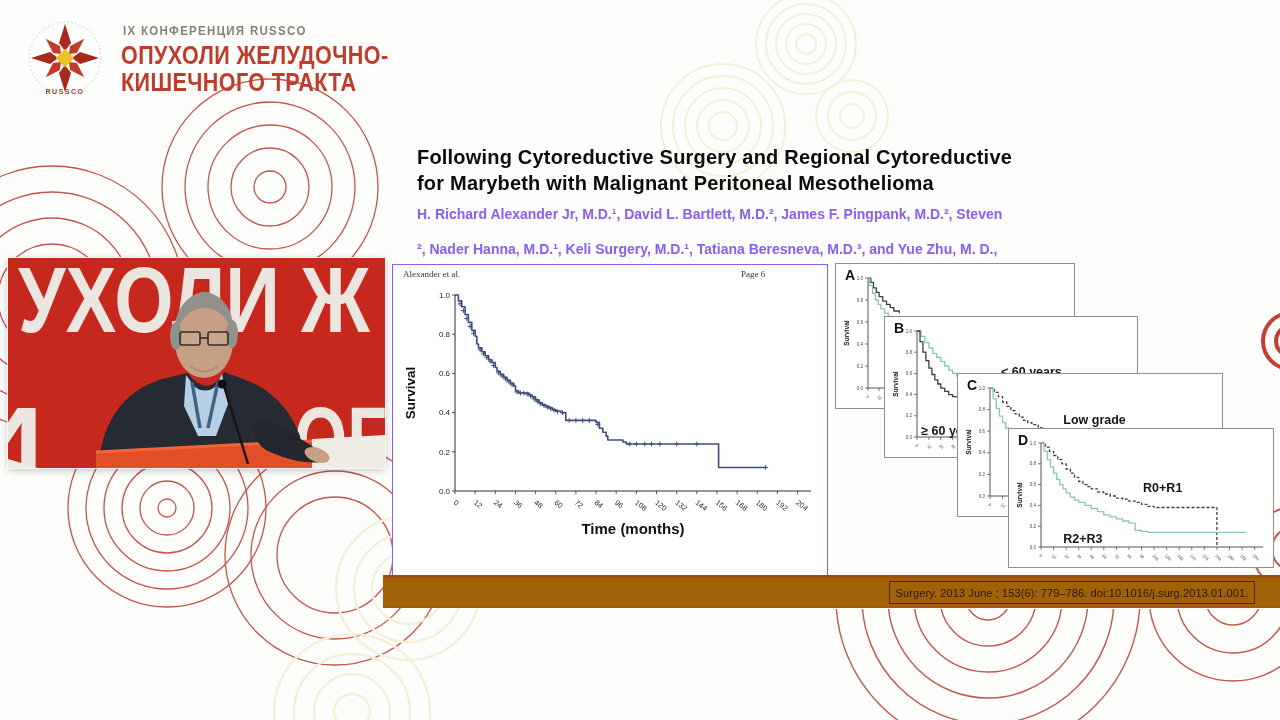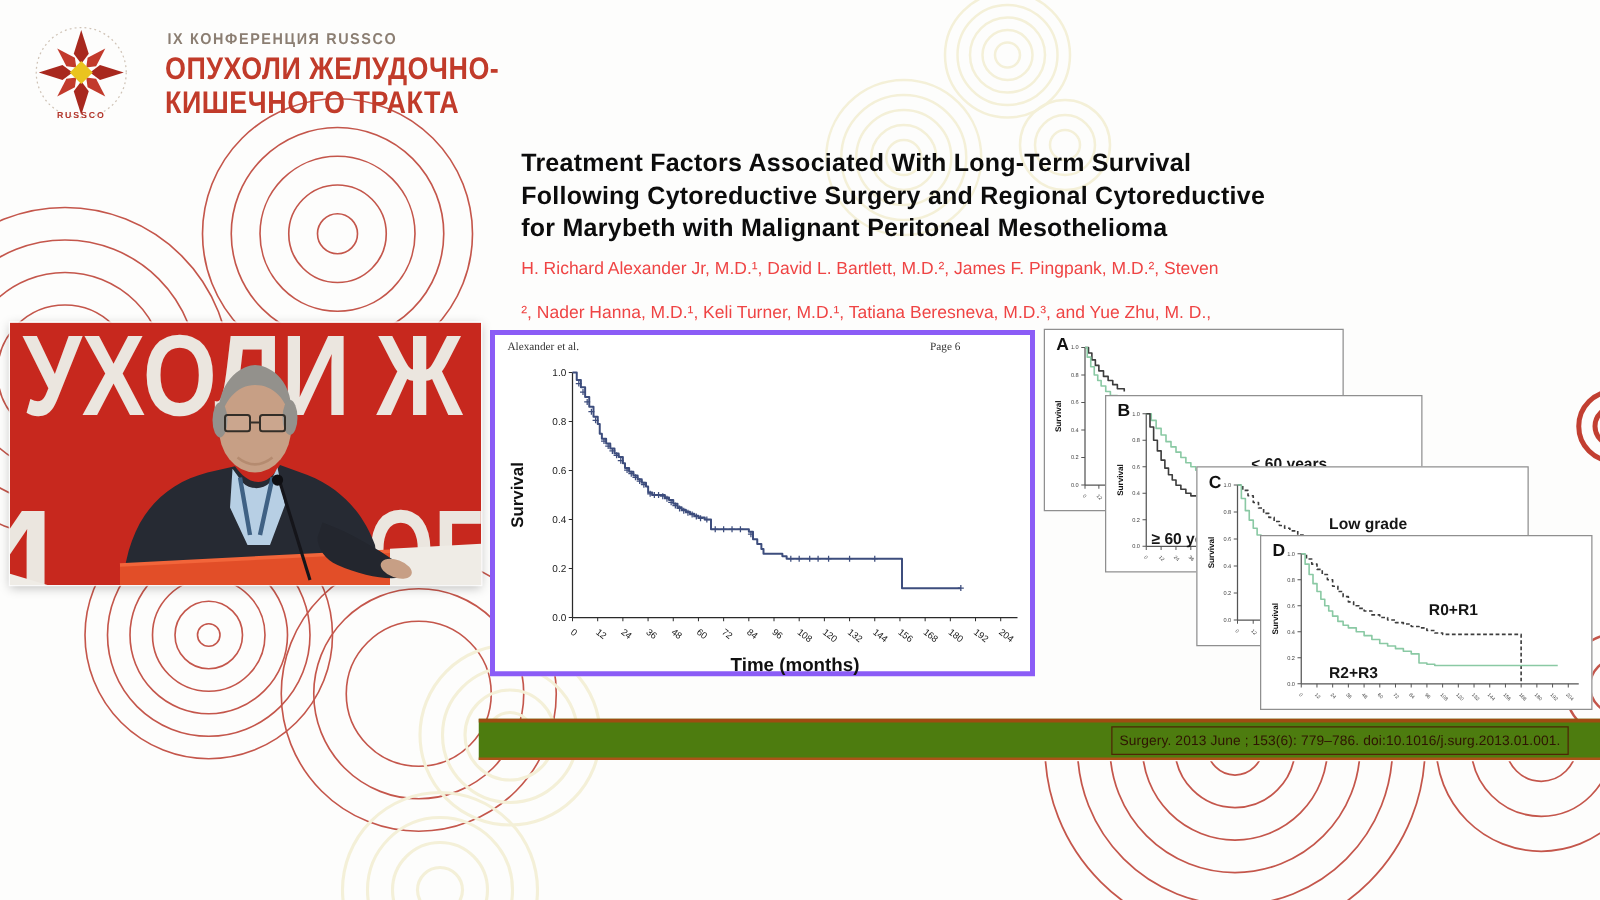--- a/index.html
+++ b/index.html
@@ -1,45 +1,45 @@
 <!DOCTYPE html>
 <html><head>
 <meta charset="utf-8">
 <style>
   *{margin:0;padding:0;box-sizing:border-box}
   html,body{width:1280px;height:720px}
   body{font-family:"Liberation Sans",sans-serif;background:#fff}
   .stage{position:relative;width:1280px;height:720px;overflow:hidden;background:#fdfdfc}
   #bg{position:absolute;left:0;top:0;z-index:0}
 
-  .brand{position:absolute;left:26px;top:20px;display:flex;gap:28px;align-items:flex-start;z-index:2}
+  .brand{position:absolute;left:26px;top:20px;display:flex;gap:17px;align-items:flex-start;z-index:2}
   .logo{width:78px;height:80px}
   .conf{font-size:12.5px;font-weight:700;color:#8b7e72;letter-spacing:1.4px;margin:4px 0 4px 2px;transform:scaleX(.92);transform-origin:left}
   .brand-red{color:#c13b2a;font-weight:800;font-size:25px;line-height:27px;letter-spacing:.5px;transform:scaleX(.86);transform-origin:left top}
 
   .video{position:absolute;left:8px;top:258px;width:377px;height:210px;overflow:hidden;z-index:7;
          box-shadow:0 0 0 1px rgba(255,255,255,.85),0 2px 8px rgba(0,0,0,.25)}
 
   .slide-title{position:absolute;left:417px;top:118px;font-size:20px;font-weight:700;color:#0c0c0c;line-height:26px;letter-spacing:.2px;z-index:2}
-  .authors{position:absolute;left:417px;top:206px;font-size:14px;font-weight:400;color:#ef4444;line-height:17.5px;z-index:2}
-
-  .fig{position:absolute;left:392px;top:264px;width:436px;height:277px;background:#fff;border:4px solid #8b5cf6;z-index:2}
+  .authors{position:absolute;left:417px;top:206px;font-size:14px;font-weight:700;color:#8b5cf6;line-height:17.5px;z-index:2}
+
+  .fig{position:absolute;left:392px;top:264px;width:436px;height:342px;background:#fff;border:1px solid #8b5cf6;z-index:2}
   .run{position:absolute;left:10px;top:4px;font-family:"Liberation Serif",serif;font-size:9px;color:#333}
   .pg{position:absolute;left:348px;top:4px;font-family:"Liberation Serif",serif;font-size:9px;color:#333}
   .fig svg{position:absolute;left:0;top:16px}
 
   .panel{position:absolute;background:#fff;border:1px solid #8f8f8f}
   .panel svg{position:absolute;left:0;top:0}
   .pl{position:absolute;left:9px;top:3px;font-weight:700;font-size:14px;color:#111;z-index:1}
   #p-a{left:835px;top:263px;width:240px;height:146px;z-index:3}
   #p-b{left:884px;top:316px;width:254px;height:142px;z-index:4}
   #p-c{left:957px;top:373px;width:266px;height:144px;z-index:5}
   #p-d{left:1008px;top:428px;width:266px;height:140px;z-index:6}
 
-  .bar{position:absolute;left:383px;top:575px;width:897px;height:33px;background:#4d7c0f;
+  .bar{position:absolute;left:383px;top:575px;width:897px;height:33px;background:#a16207;
        border-top:3px solid #9f4c11;border-bottom:2px solid #aa5518;z-index:2}
   .cite-box{position:absolute;left:506px;top:3px;width:366px;height:23px;border:1px solid #4f2406;
             display:flex;align-items:center;justify-content:center;font-size:11px;color:#2f1403;letter-spacing:.1px}
 </style>
 </head>
 <body>
 
 <div class="stage">
 
   <svg id="bg" width="1280" height="720">
@@ -167,28 +167,28 @@
         <ellipse cx="309" cy="197" rx="13" ry="7" fill="#c79f85" transform="rotate(20 309 197)"></ellipse>
       </g>
       <g>
         <line x1="216" y1="128" x2="240" y2="206" stroke="#15151a" stroke-width="2.5"></line>
         <circle cx="214" cy="126" r="4.5" fill="#0e0e12"></circle>
       </g>
     </svg>
   </div>
 
   <h1 class="slide-title">
-    <span>Treatment Factors Associated With Long-Term Survival</span><br>
+    <br>
     <span>Following Cytoreductive Surgery and Regional Cytoreductive</span><br>
     <span>for Marybeth with Malignant Peritoneal Mesothelioma</span>
   </h1>
   <div class="authors">
     <span>H. Richard Alexander Jr, M.D.¹, David L. Bartlett, M.D.², James F. Pingpank, M.D.², Steven</span><br>
     <br>
-    <span>², Nader Hanna, M.D.¹, Keli Turner, M.D.¹, Tatiana Beresneva, M.D.³, and Yue Zhu, M. D.,</span>
+    <span>², Nader Hanna, M.D.¹, Keli Surgery, M.D.¹, Tatiana Beresneva, M.D.³, and Yue Zhu, M. D.,</span>
   </div>
 
   <div class="fig">
     <span class="run">Alexander et al.</span>
     <span class="pg">Page 6</span>
     <svg id="c-main" width="434" height="258">
         <line x1="62" y1="14" x2="62" y2="210" stroke="#2a2a2a" stroke-width="1"></line>
         <line x1="62" y1="210" x2="418" y2="210" stroke="#2a2a2a" stroke-width="1"></line>
         <line x1="59" y1="210" x2="62" y2="210" stroke="#2a2a2a" stroke-width="0.8"></line>
         <text x="57" y="212.8" text-anchor="end" font-size="8" fill="#1a1a1a">0.0</text>

